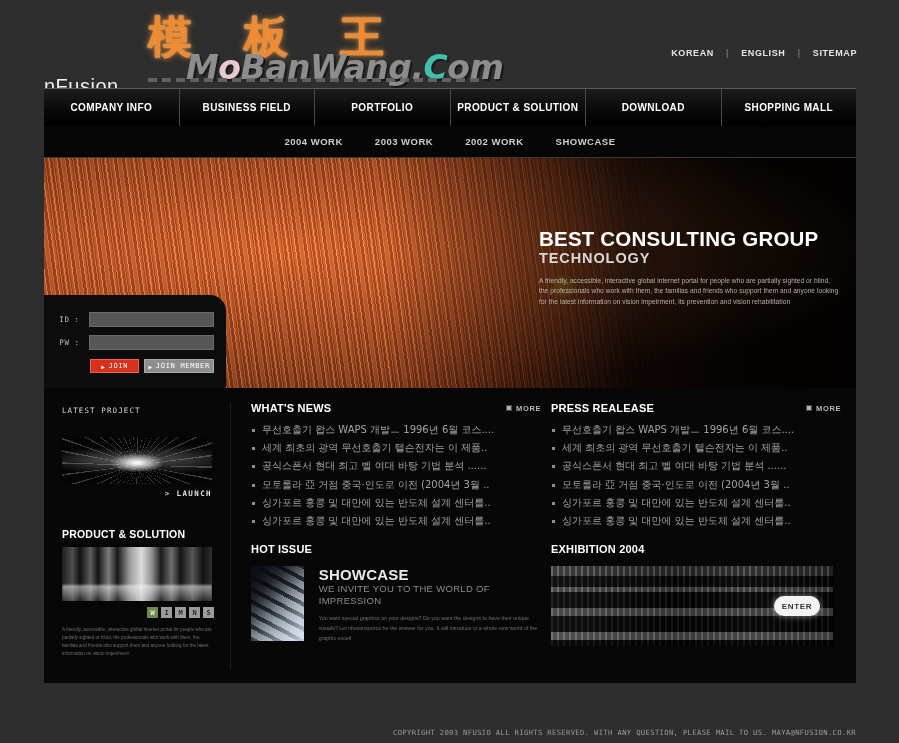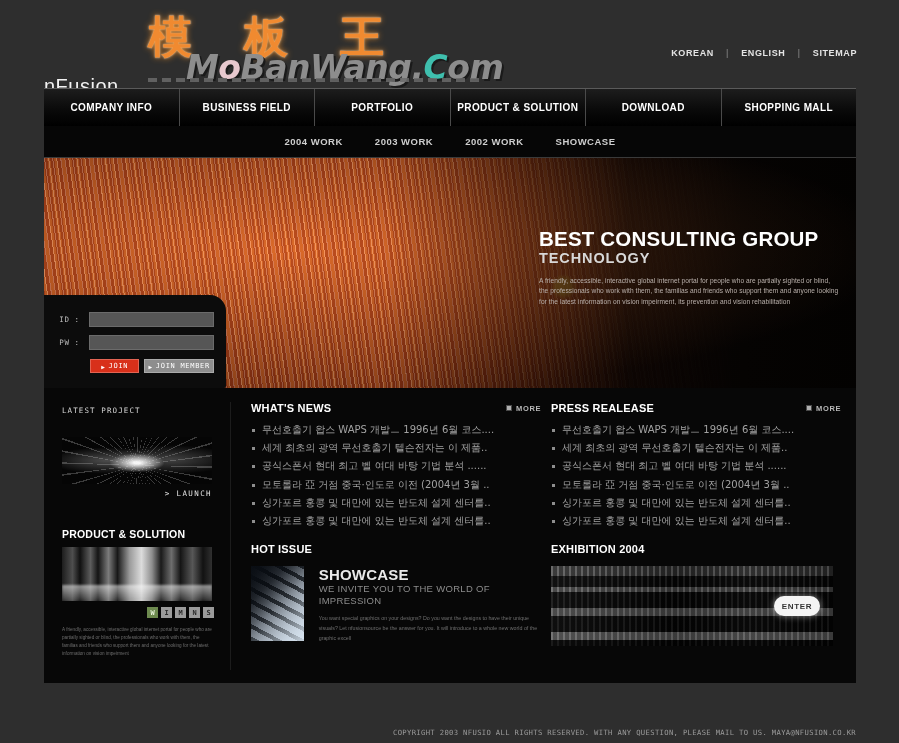--- a/index.html
+++ b/index.html
@@ -171,21 +171,21 @@
       radial-gradient(ellipse at 50% 55%, rgba(255,255,255,.95) 0 3%, transparent 26%),
       radial-gradient(ellipse at 30% 50%, rgba(200,200,200,.35) 0 2%, transparent 40%),
       radial-gradient(ellipse at 72% 48%, rgba(200,200,200,.30) 0 2%, transparent 42%),
       repeating-conic-gradient(from 10deg at 50% 60%,
         rgba(255,255,255,.22) 0deg 1.2deg, transparent 1.2deg 9deg),
       #050505;
   }
   .launch {
     text-align: right; margin-top: 5px;
     font-family: "DejaVu Sans Mono", monospace;
-    font-size: 7.5px; color: #e2e2e2; letter-spacing: 1.4px; cursor: pointer;
+    font-size: 7.5px; color: #e2e2e2; letter-spacing: 1.4px; cursor: pointer; font-weight: bold;
   }
   .lcol2 { position: absolute; left: 18px; top: 140px; width: 152px; }
   .lcol2-title {
     font-size: 10.5px; font-weight: bold; color: #ffffff;
     letter-spacing: .2px; margin-bottom: 7px;
   }
   .thumb-product {
     width: 150px; height: 54px; overflow: hidden; position: relative; background:#111;
   }
   .thumb-product .fx {

